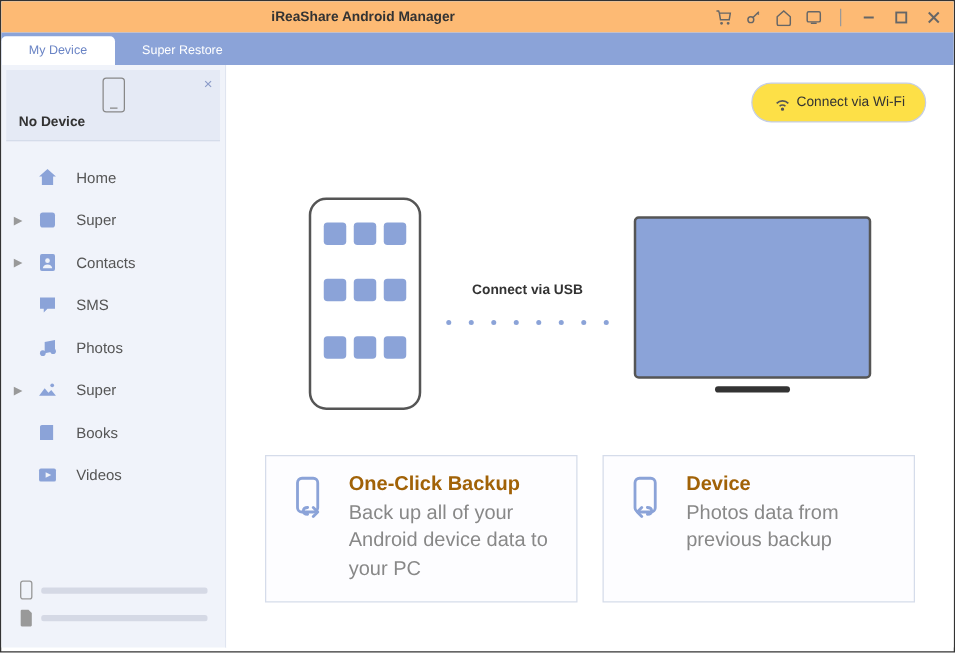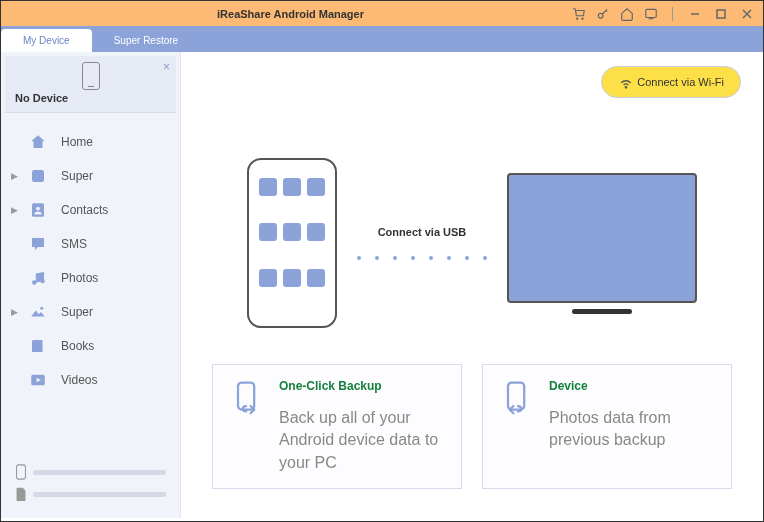--- a/index.html
+++ b/index.html
@@ -44,21 +44,21 @@
 .connect-label { font-size: 11px; font-weight: bold; color: #333; margin-bottom: 18px; }
 .dots { display: flex; gap: 14px; justify-content: center; }
 .dot { width: 4px; height: 4px; background: #8ba3d8; border-radius: 50%; }
 .monitor-wrap { position: relative; }
 .monitor { width: 190px; height: 130px; background: #8ba3d8; border: 2px solid #555; border-radius: 4px; }
 .monitor-stand { width: 60px; height: 5px; background: #333; border-radius: 3px; margin: 6px auto 0; }
 
 .action-row { display: flex; gap: 20px; margin-top: 36px; justify-content: center; }
 .action-card { flex: 1; max-width: 250px; border: 1px solid #d5dcea; padding: 14px 16px; display: flex; gap: 14px; cursor: pointer; background: #fdfdff; }
 .action-icon { width: 36px; height: 36px; flex-shrink: 0; }
-.action-title { font-size: 12px; font-weight: bold; color: #15803d; margin-bottom: 14px; }
+.action-title { font-size: 16px; font-weight: bold; color: #a16207; margin-bottom: 3px; }
 .action-desc { font-size: 16px; color: #888; line-height: 1.4; }
 
 svg { display: block; }
 </style>
 </head>
 <body>
 
 <div class="titlebar">
   <div class="title-text">iReaShare Android Manager</div>
   <div class="title-icons">

